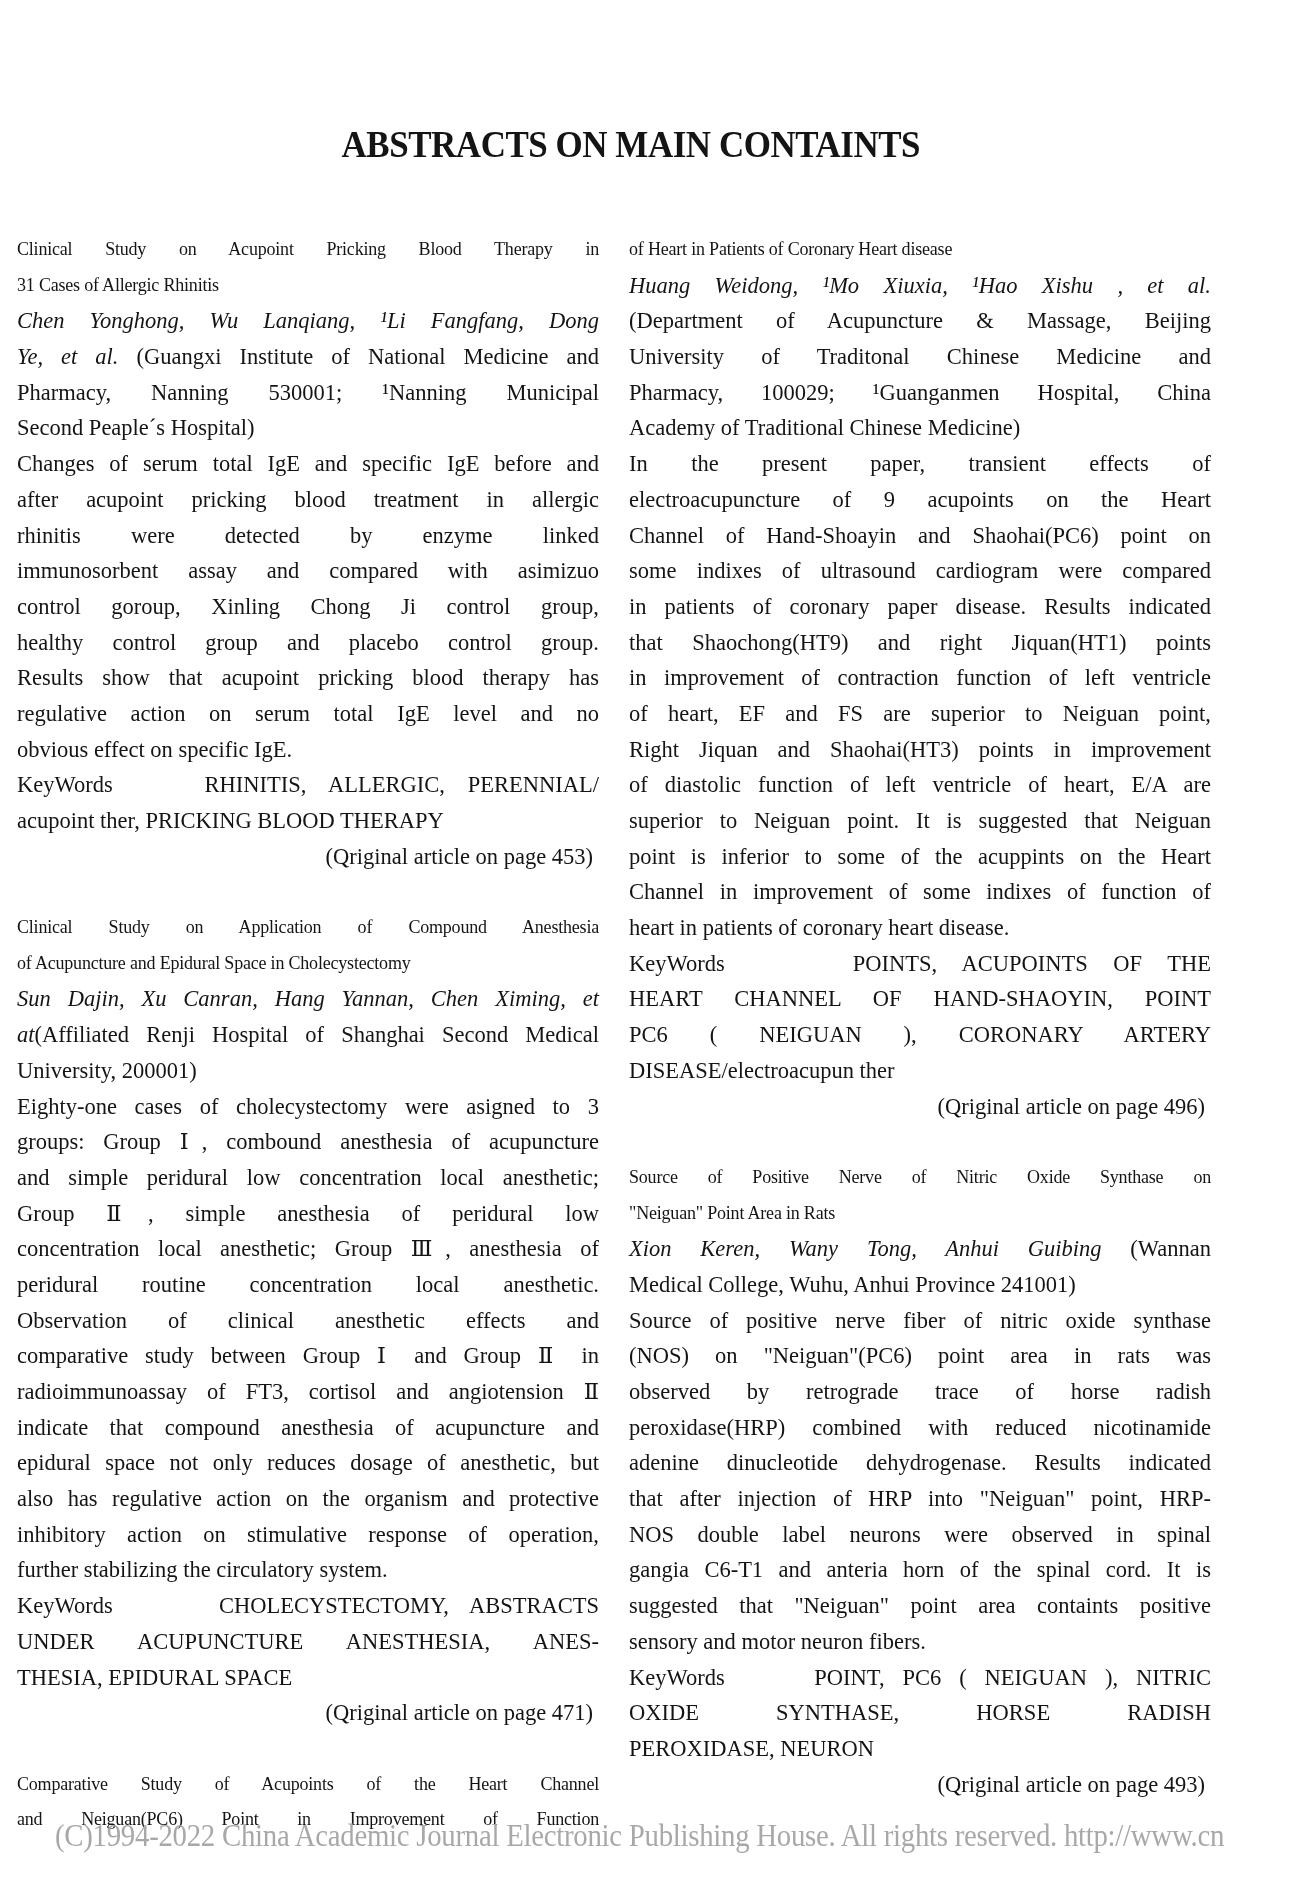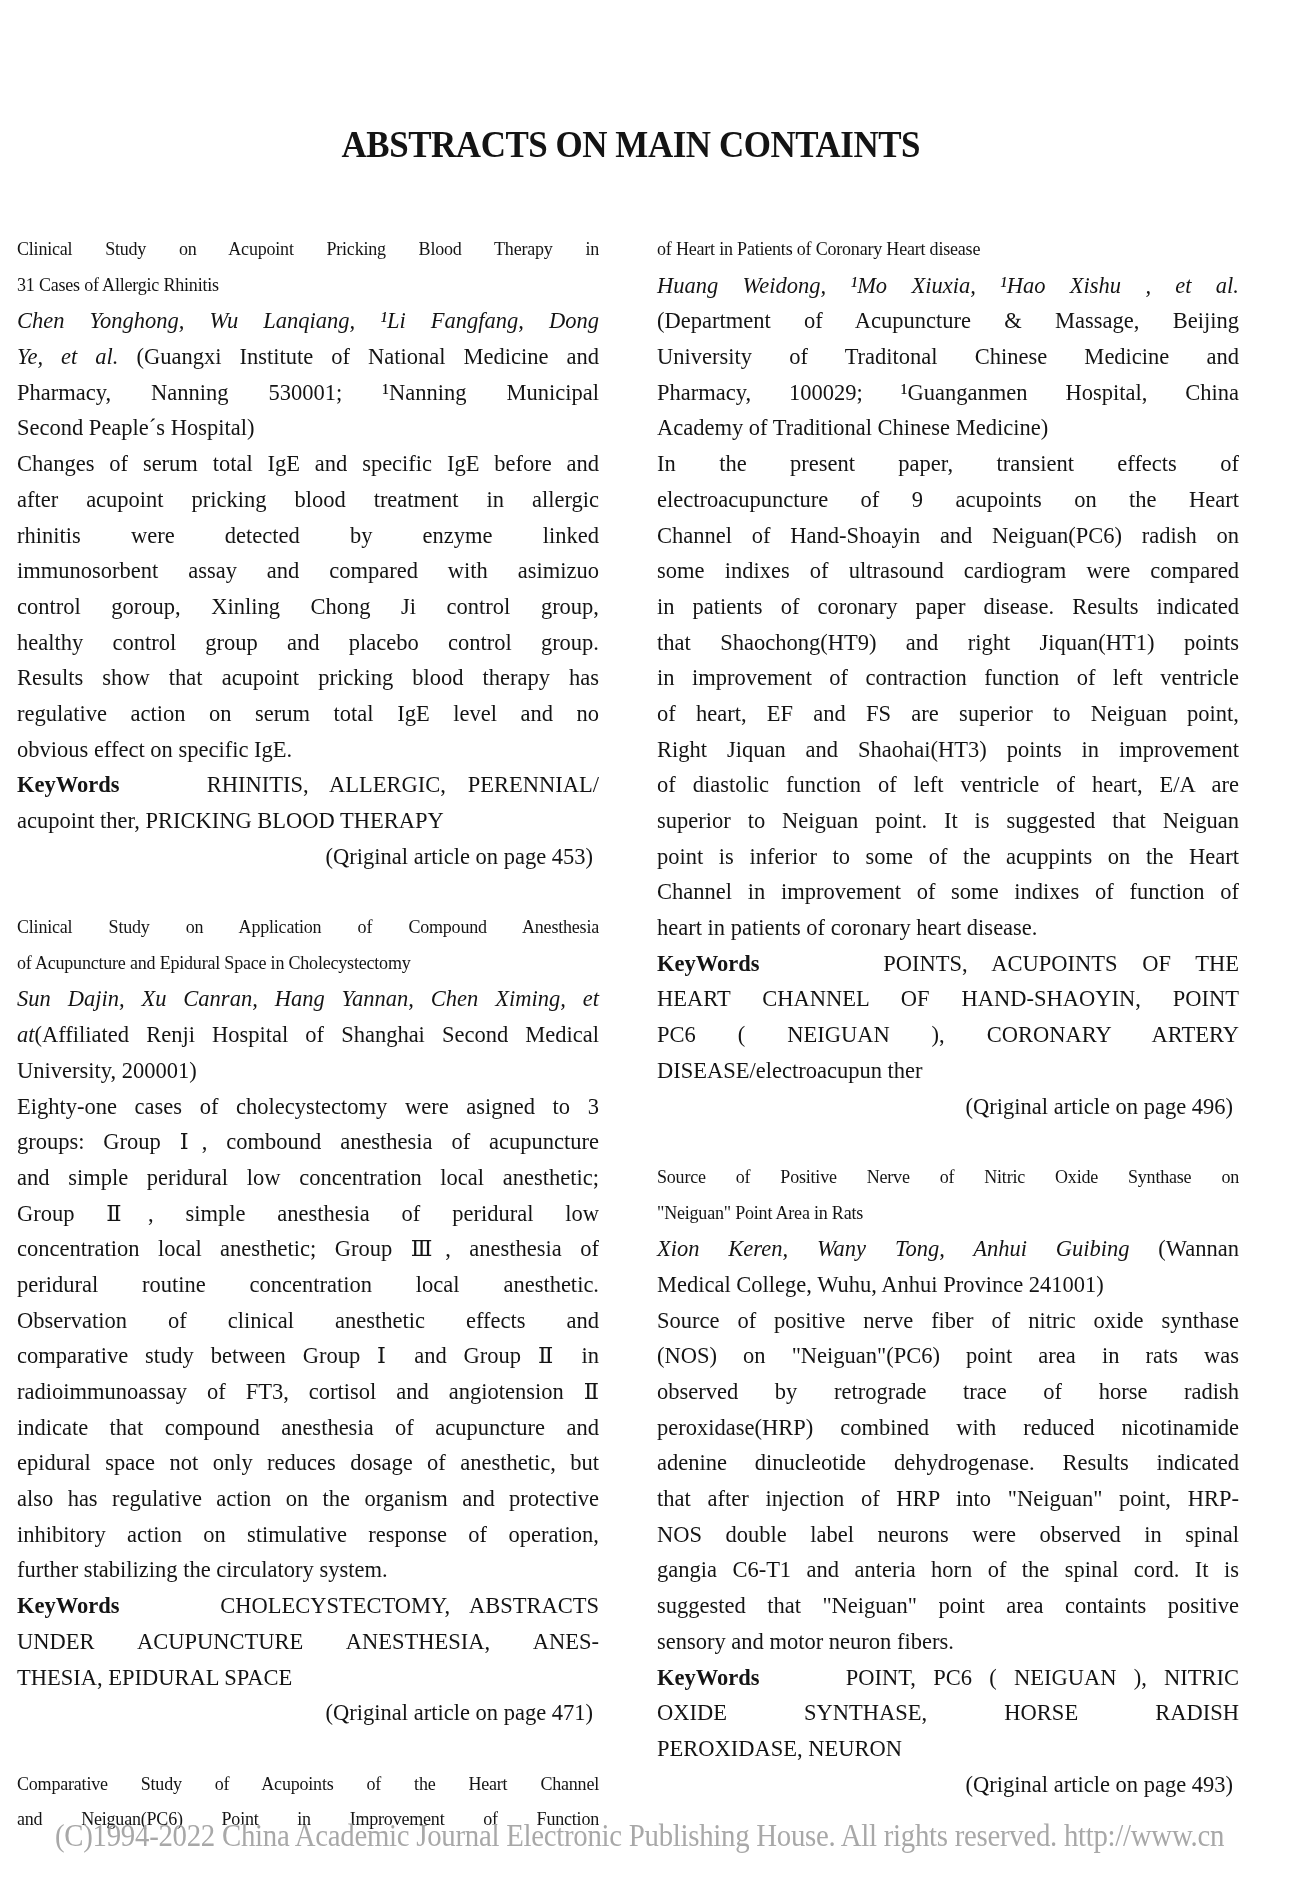--- a/index.html
+++ b/index.html
@@ -3,29 +3,29 @@
 <meta charset="utf-8">
 <style>
   html, body { margin: 0; padding: 0; background: #ffffff; }
   body { width: 1309px; height: 1903px; position: relative; overflow: hidden;
          font-family: "Liberation Serif", "DejaVu Serif", serif; color: #141414; }
   .page-title { position: absolute; top: 122px; left: 0; width: 1260px; text-align: center;
          font-family: "Liberation Serif", serif; font-weight: bold; font-size: 38px;
          letter-spacing: -0.5px; transform: scaleX(0.92); transform-origin: 640px 0; }
   .col { position: absolute; top: 232px; width: 582px; }
   .col.left { left: 17px; }
-  .col.right { left: 657px; }
+  .col.right { left: 629px; }
   .line { display: block; height: 35.7px; line-height: 35.7px; font-size: 22.5px;
           white-space: nowrap; text-align: justify; text-align-last: justify; }
   .line.last { text-align-last: left; }
   .line.h { font-weight: normal; font-size: 18px; letter-spacing: -0.2px; }
   .line.h.last { text-align-last: left; }
   .line.right-align { text-align: left; text-align-last: right; padding-right: 6px; }
   .it { font-style: italic; }
-  .kw { font-weight: bold; }
+  .kw { font-weight: normal; }
   .gap { display: block; height: 35.7px; }
   .watermark { position: absolute; top: 1818px; left: 55px; font-size: 31px; color: #a8a8a8;
                white-space: nowrap; font-family: "Liberation Serif", serif; letter-spacing: -0.3px;
                transform: scaleX(0.93); transform-origin: 0 0; }
 </style>
 </head>
 <body>
 
 <div class="page-title">ABSTRACTS ON MAIN CONTAINTS</div>
 
@@ -89,21 +89,21 @@
 <div class="col right">
   <div>
     <span class="line h last">of Heart in Patients of Coronary Heart disease</span>
     <span class="line"><span class="it">Huang Weidong, ¹Mo Xiuxia, ¹Hao Xishu , et al.</span></span>
     <span class="line">(Department of Acupuncture &amp; Massage, Beijing</span>
     <span class="line">University of Traditonal Chinese Medicine and</span>
     <span class="line">Pharmacy, 100029; ¹Guanganmen Hospital, China</span>
     <span class="line last">Academy of Traditional Chinese Medicine)</span>
     <span class="line">In the present paper, transient effects of</span>
     <span class="line">electroacupuncture of 9 acupoints on the Heart</span>
-    <span class="line">Channel of Hand-Shoayin and Neiguan(PC6) radish on</span>
+    <span class="line">Channel of Hand-Shoayin and Shaohai(PC6) point on</span>
     <span class="line">some indixes of ultrasound cardiogram were compared</span>
     <span class="line">in patients of coronary paper disease. Results indicated</span>
     <span class="line">that Shaochong(HT9) and right Jiquan(HT1) points</span>
     <span class="line">in improvement of contraction function of left ventricle</span>
     <span class="line">of heart, EF and FS are superior to Neiguan point,</span>
     <span class="line">Right Jiquan and Shaohai(HT3) points in improvement</span>
     <span class="line">of diastolic function of left ventricle of heart, E/A are</span>
     <span class="line">superior to Neiguan point. It is suggested that Neiguan</span>
     <span class="line">point is inferior to some of the acuppints on the Heart</span>
     <span class="line">Channel in improvement of some indixes of function of</span>

